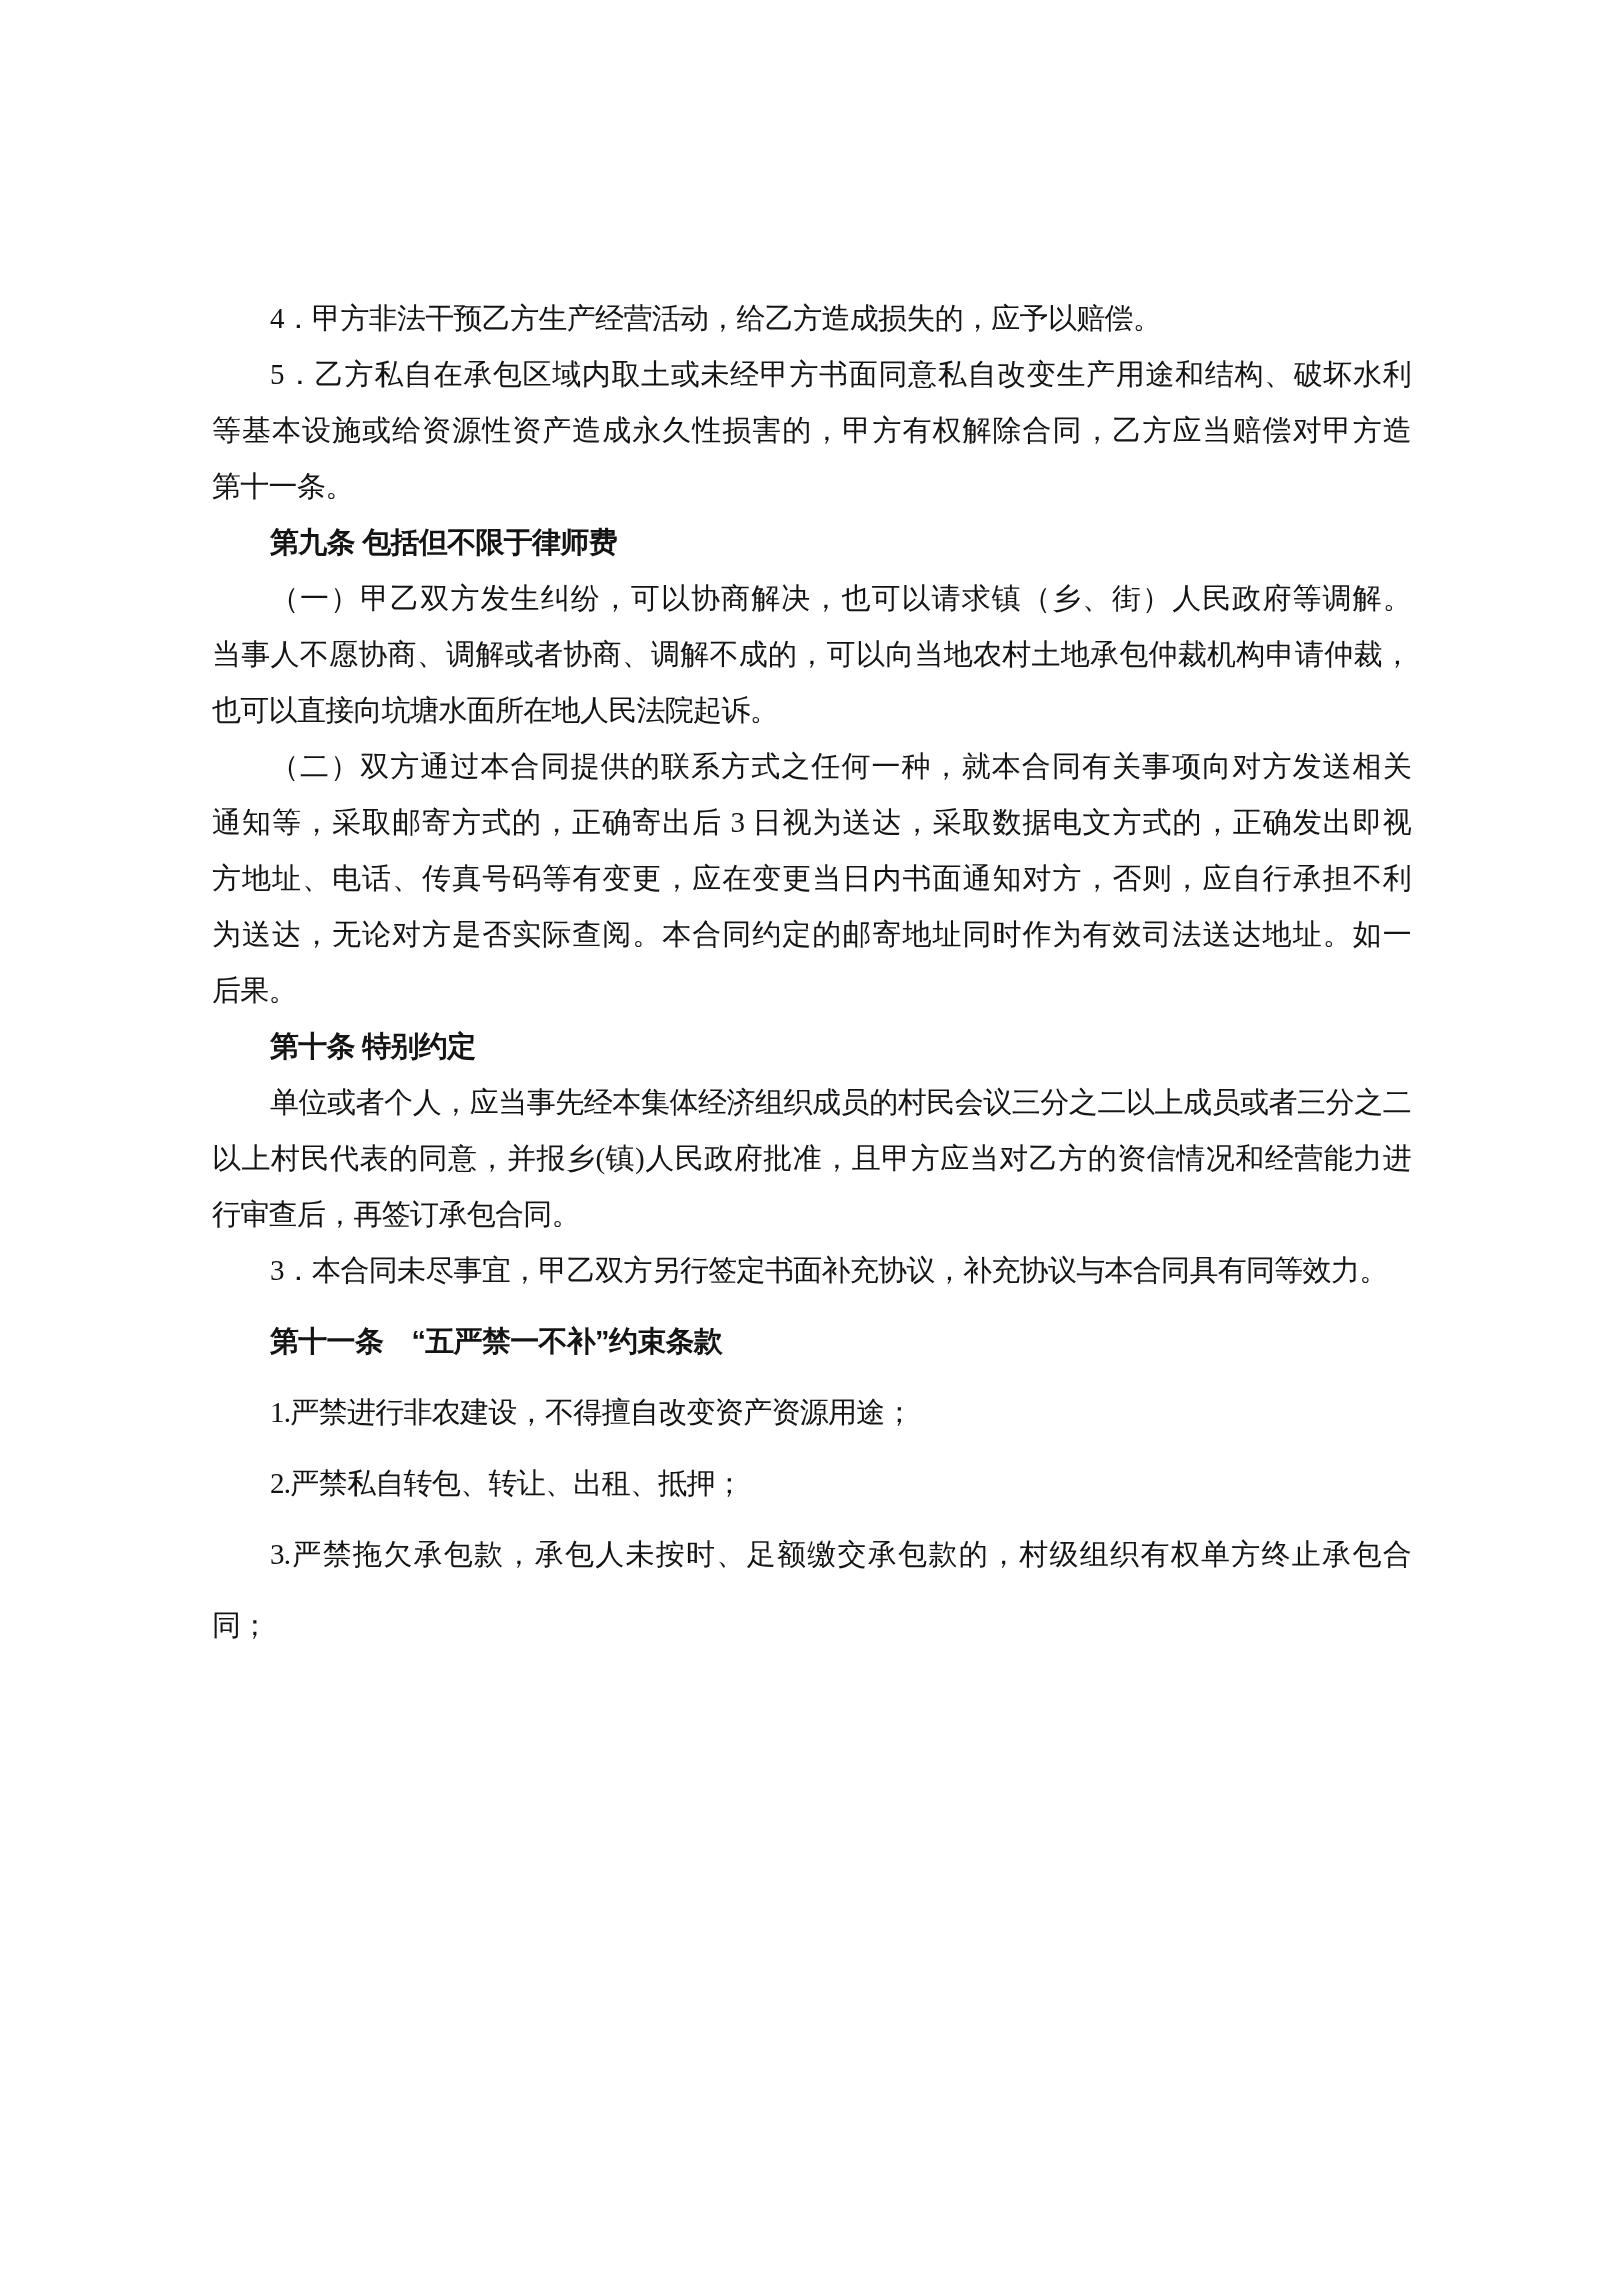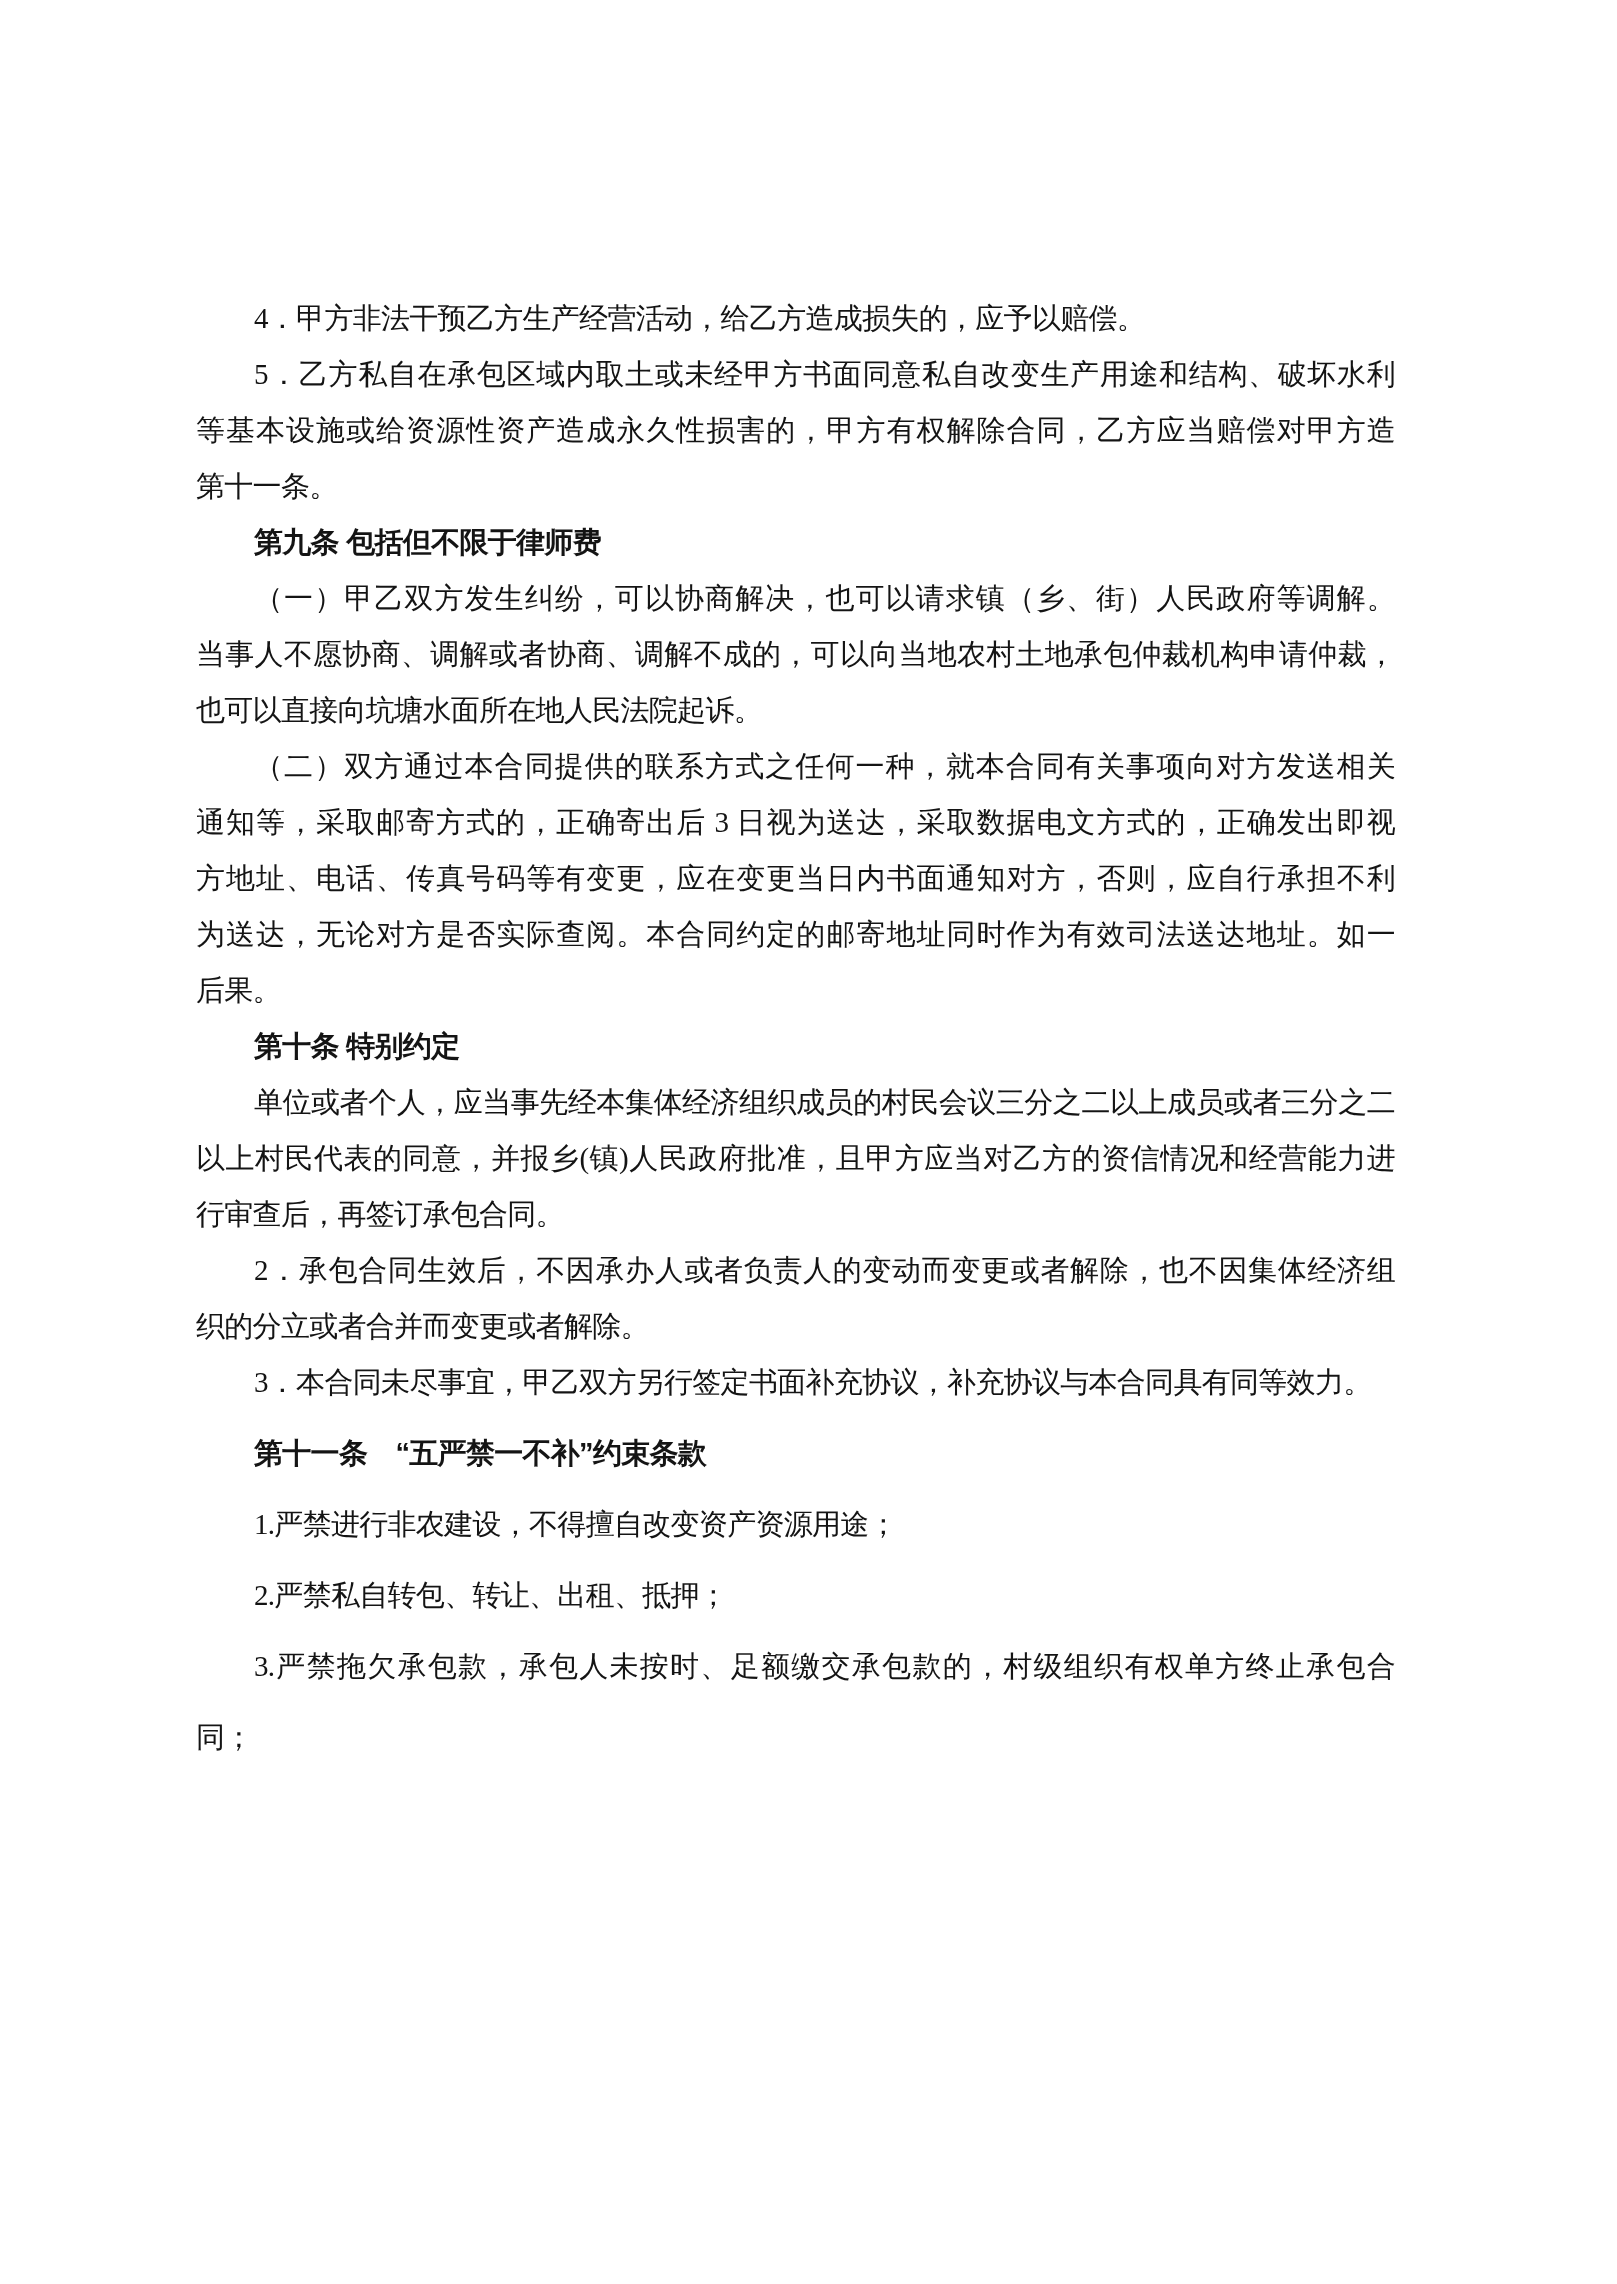--- a/index.html
+++ b/index.html
@@ -11,21 +11,21 @@
     position: relative;
     width: 1617px;
     height: 2284px;
     background: #ffffff;
     overflow: hidden;
     font-family: "Liberation Serif", "DejaVu Serif", serif;
     color: #141414;
   }
   .content {
     position: absolute;
-    left: 196px;
+    left: 212px;
     top: 290px;
     width: 1199px;
   }
   .block {
     margin: 0;
     padding: 0;
   }
   .line {
     font-size: 29px;
     line-height: 56px;
@@ -83,24 +83,20 @@
       </div>
       <div class="block heading">
         <div class="line final">第十条 特别约定</div>
       </div>
       <div class="block paragraph">
         <div class="line">单位或者个人，应当事先经本集体经济组织成员的村民会议三分之二以上成员或者三分之二</div>
         <div class="line">以上村民代表的同意，并报乡(镇)人民政府批准，且甲方应当对乙方的资信情况和经营能力进</div>
         <div class="line final">行审查后，再签订承包合同。</div>
       </div>
       <div class="block paragraph">
-        <div class="line">2．承包合同生效后，不因承办人或者负责人的变动而变更或者解除，也不因集体经济组</div>
-        <div class="line final">织的分立或者合并而变更或者解除。</div>
-      </div>
-      <div class="block paragraph">
         <div class="line final">3．本合同未尽事宜，甲乙双方另行签定书面补充协议，补充协议与本合同具有同等效力。</div>
       </div>
       <div class="block heading2">
         <div class="line final">第十一条　“五严禁一不补”约束条款</div>
       </div>
       <div class="block item">
         <div class="line final">1.严禁进行非农建设，不得擅自改变资产资源用途；</div>
       </div>
       <div class="block item">
         <div class="line final">2.严禁私自转包、转让、出租、抵押；</div>

